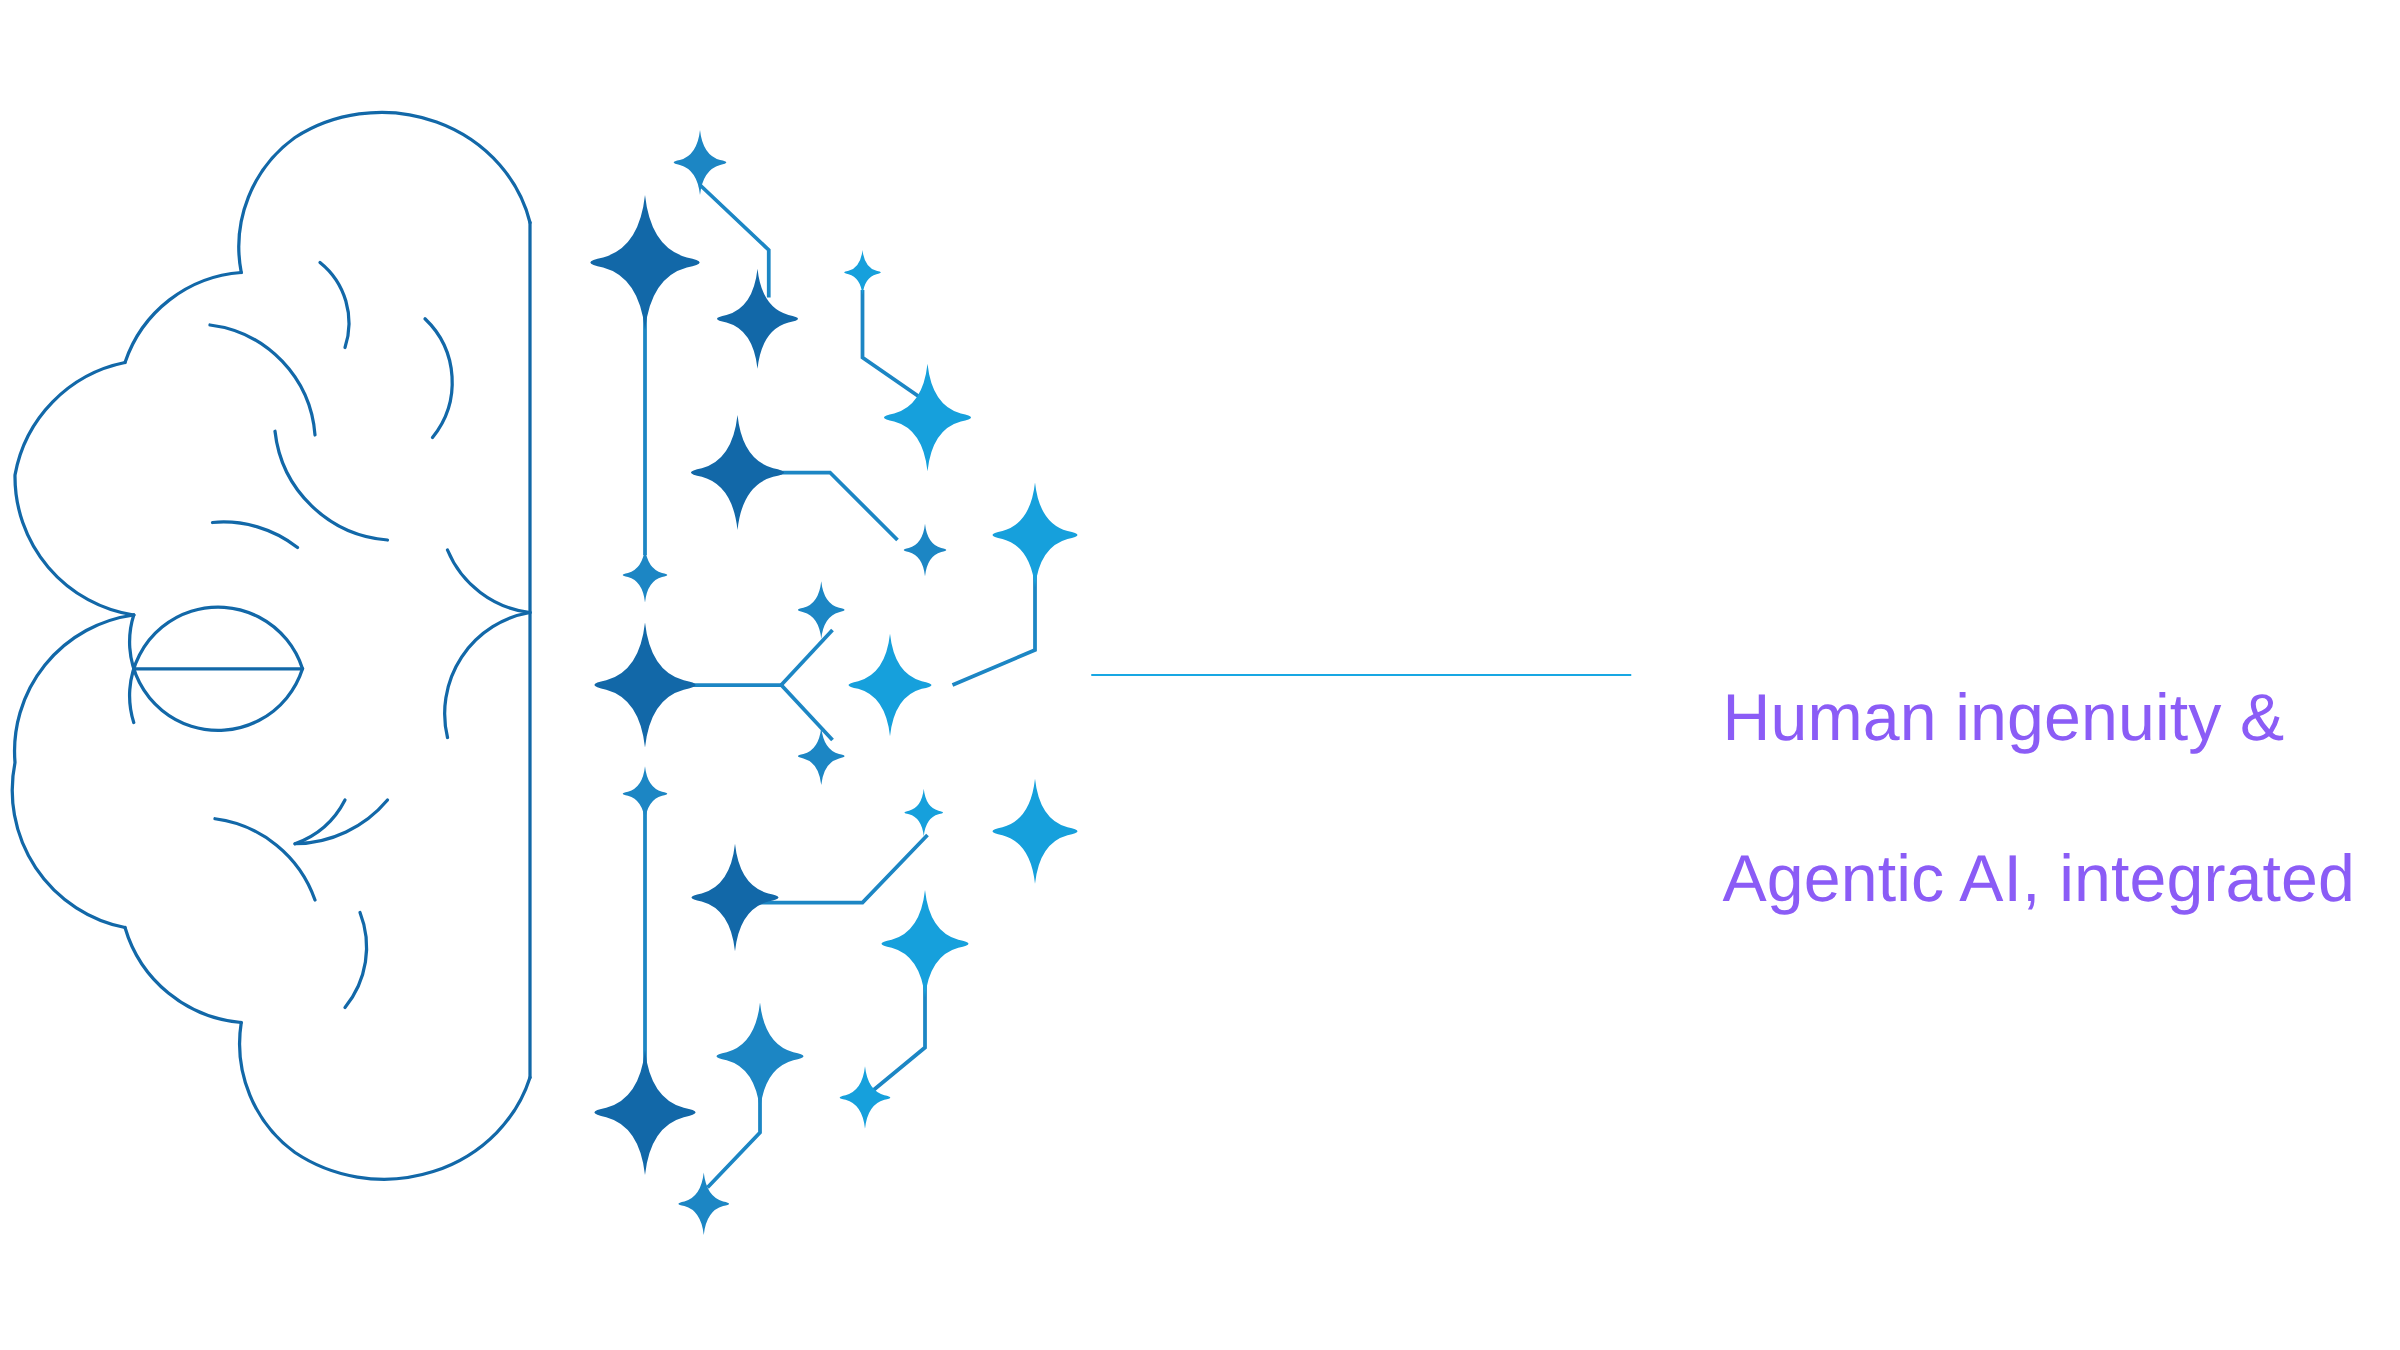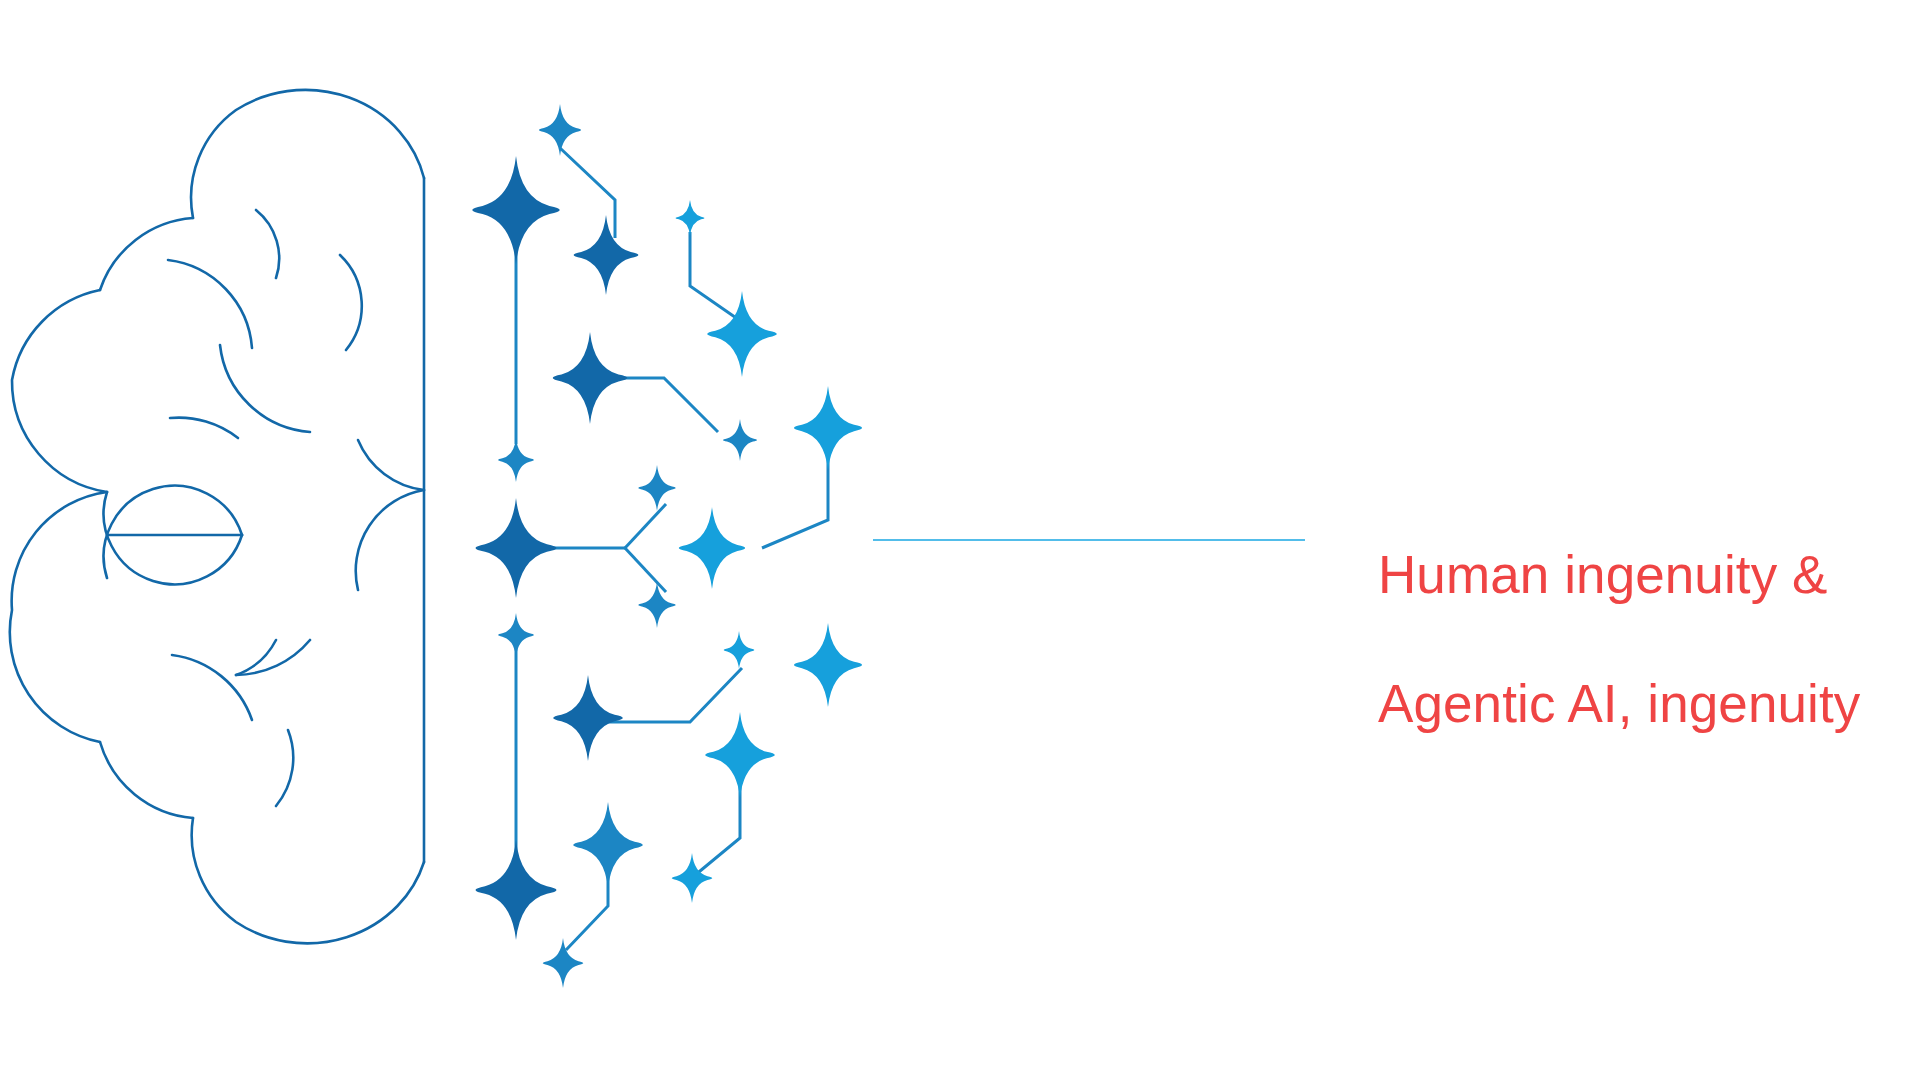--- a/index.html
+++ b/index.html
@@ -33,21 +33,21 @@
   #headline {
     position: absolute;
     left: 1378px;
     top: 478px;
     width: 530px;
     line-height: 1.22;
     font-family: "Liberation Sans", sans-serif;
     font-weight: 300;
     font-size: 53px;
     letter-spacing: 0.1px;
-    color: #ef4444;
+    color: #8b5cf6;
     white-space: pre-line;
   }
   #headline .hl-line {
     display: block;
   }
 </style>
 </head>
 <body>
 
 <div id="stage">
@@ -195,16 +195,16 @@
       <use href="#sparkle" xlink:href="#sparkle" transform="translate(563,963) scale(25)" fill="#1C86C4"></use>
 
     </g>
 
     <line x1="873" y1="540" x2="1305" y2="540" stroke="#18A7E3" stroke-width="1.7" stroke-linecap="butt"></line>
 
   </svg>
 
   <div id="headline">
     <span class="hl-line">Human ingenuity &amp;</span>
-    <span class="hl-line">Agentic AI, ingenuity</span>
+    <span class="hl-line">Agentic AI, integrated</span>
   </div>
 
 </div>
 
 </body></html>

